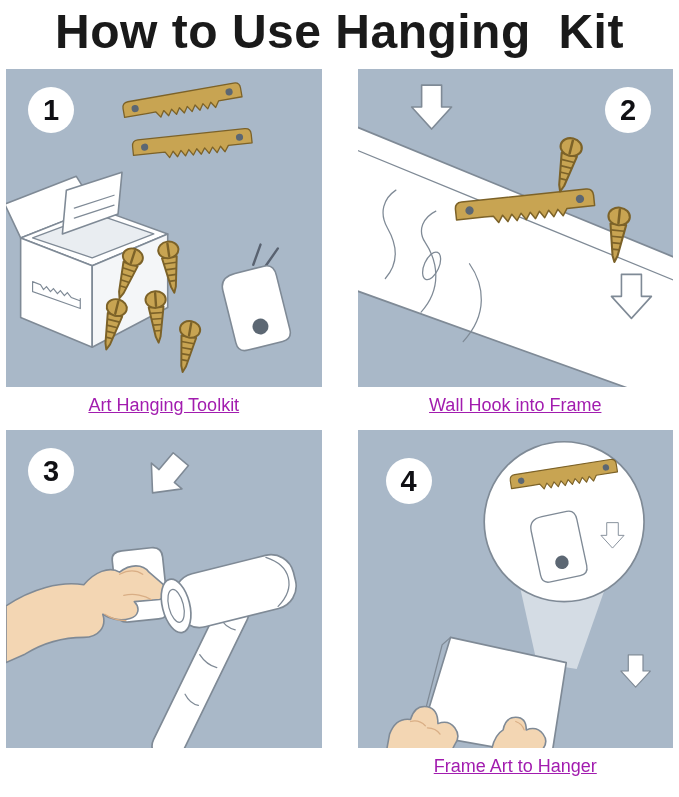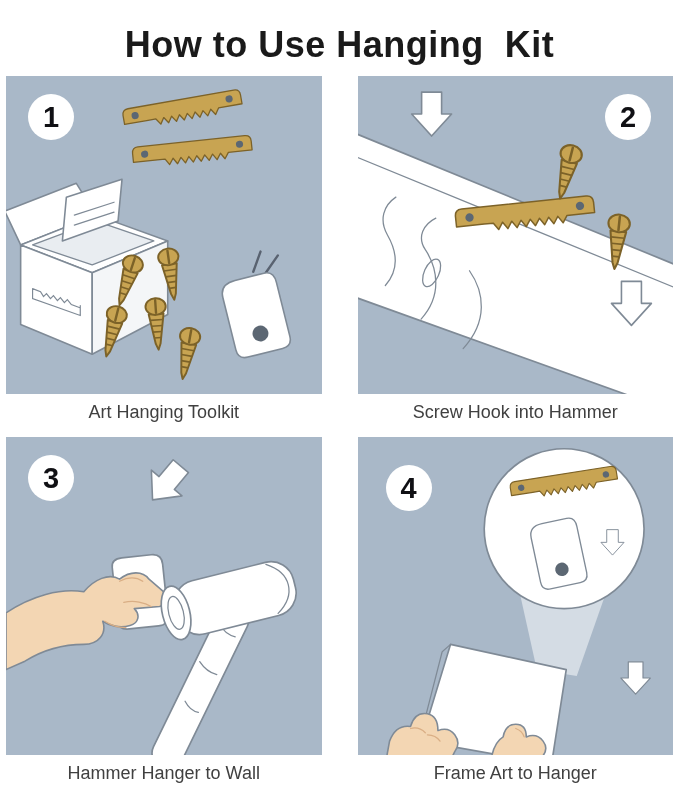--- a/index.html
+++ b/index.html
@@ -9,41 +9,41 @@
     --line:#7f8a96;
     --skin:#f3d6b3;
   }
   *{box-sizing:border-box}
   html,body{margin:0;padding:0}
   body{
     width:679px;height:797px;background:#ffffff;overflow:hidden;
     font-family:"Liberation Sans", sans-serif;color:#16181c;
   }
   .title{
-    text-align:center;font-size:36px;font-weight:700;color:#1a1a1a;
-    margin:24px 0 10px;letter-spacing:.5px;white-space:pre;
+    text-align:center;font-size:48px;font-weight:700;color:#1a1a1a;
+    margin:4px 0 10px;letter-spacing:.5px;white-space:pre;
   }
   .grid{
     display:grid;grid-template-columns:1fr 1fr;column-gap:36px;row-gap:12px;
     padding:0 6px;
   }
   .cell{display:flex;flex-direction:column}
   .panel{
     position:relative;background:var(--panel_bg);height:318px;overflow:hidden;
   }
   .panel svg{display:block;width:100%;height:100%}
   .badge{
     position:absolute;top:18px;left:22px;width:46px;height:46px;border-radius:50%;
     background:#ffffff;display:flex;align-items:center;justify-content:center;
     font-size:29px;font-weight:700;color:#101014;z-index:2;
   }
   .badge.right{left:auto;right:22px}
   .badge.p4{top:28px;left:28px}
   .caption{
-    text-align:center;font-size:18px;color:#404040;padding:8px 0 2px;
+    text-align:center;font-size:18px;color:#a21caf;padding:8px 0 2px;text-decoration:underline;
   }
   
   .white-shape{fill:#ffffff;stroke:var(--line);stroke-width:1.6;stroke-linejoin:round}
   .shade{fill:#e9edf1;stroke:var(--line);stroke-width:1.3;stroke-linejoin:round}
   .shade-light{fill:#f4f6f8;stroke:var(--line);stroke-width:1.6;stroke-linejoin:round}
   .gold{fill:var(--gold);stroke:var(--gold_dark);stroke-width:1.3;stroke-linejoin:round}
   .goldline{stroke:var(--gold_dark);stroke-width:1.1}
   .slot{stroke:var(--gold_dark);stroke-width:1.6;stroke-linecap:round}
   .hole-dark{fill:#5c6773;stroke:none}
   .pin{stroke:#596270;stroke-width:2.4;stroke-linecap:round}
@@ -134,21 +134,21 @@
           <path class="thin" d="M100,268 c24,-26 20,-54 6,-74"></path>
           <ellipse class="thin" cx="70" cy="196" rx="7" ry="14" transform="rotate(24 70 196)"></ellipse>
         </g>
         <use href="#sawtooth" transform="translate(92,136) rotate(-6) scale(1.1)"></use>
         <use href="#screw" transform="translate(202,86) rotate(14) scale(1.5)"></use>
         <use href="#screw" transform="translate(248,152) rotate(6) scale(1.5)"></use>
         <use href="#down-arrow" transform="translate(70,26) scale(0.95)"></use>
         <use href="#down-arrow" transform="translate(260,206) scale(0.95)"></use>
       </svg>
     </div>
-    <div class="caption">Screw Hook into Hammer</div>
+    <div class="caption">Wall Hook into Frame</div>
   </div>
 
   <div class="cell">
     <div class="panel">
       <div class="badge">
         <span>3</span>
       </div>
       <svg viewBox="0 0 300 320" preserveAspectRatio="xMidYMid slice">
         <use href="#down-arrow" transform="translate(165,38) rotate(40) scale(0.95)"></use>
         <g transform="translate(128,160) rotate(-6)">
@@ -167,21 +167,20 @@
           </g>
           <g transform="translate(218,162) rotate(-14)">
             <rect class="white-shape" x="-58" y="-26" width="116" height="52" rx="22"></rect>
             <ellipse class="white-shape" cx="-58" cy="0" rx="13" ry="26"></ellipse>
             <ellipse class="thin" cx="-58" cy="0" rx="7" ry="16"></ellipse>
             <path class="thin" d="M36,-24 q16,10 16,24 q0,14 -16,24"></path>
           </g>
         </g>
       </svg>
     </div>
-    <div class="caption">Hammer Hanger to Wall</div>
   </div>
 
   <div class="cell">
     <div class="panel">
       <div class="badge p4">
         <span>4</span>
       </div>
       <svg viewBox="0 0 300 320" preserveAspectRatio="xMidYMid slice">
         <polygon class="cone" points="150,140 246,128 208,236 170,230"></polygon>
         <g>

